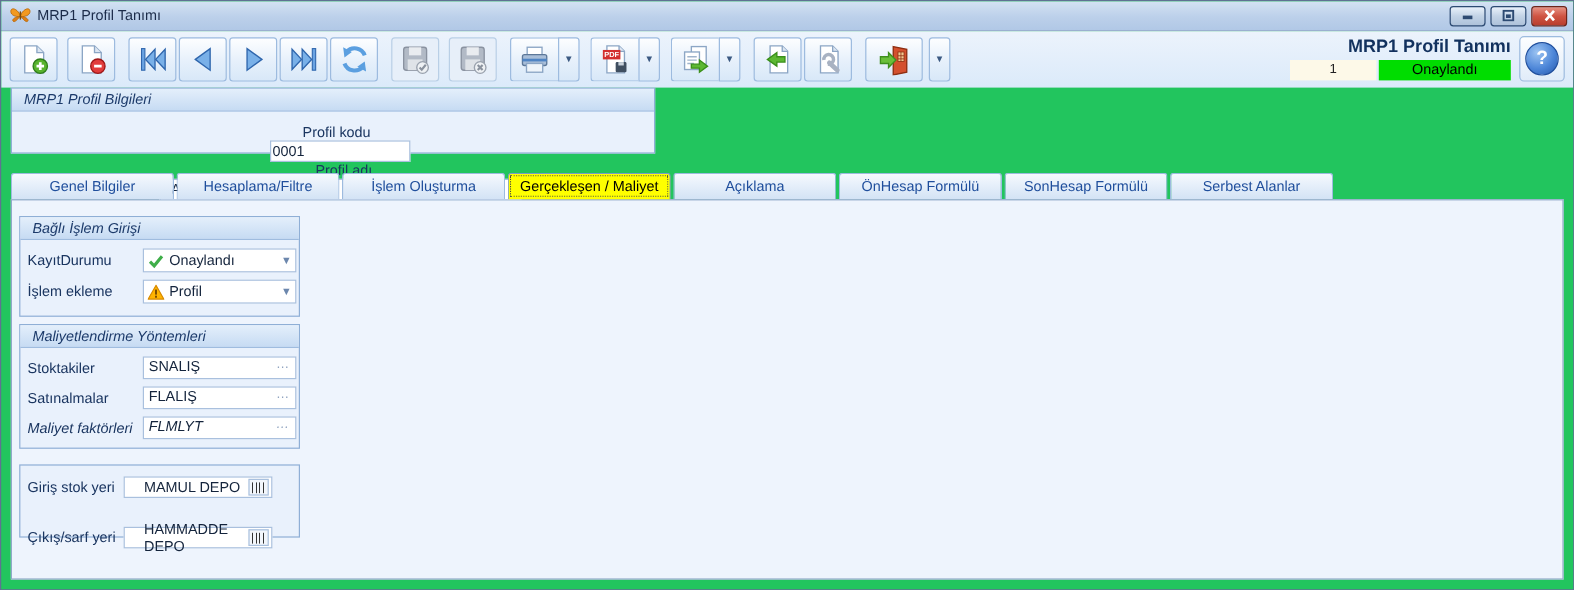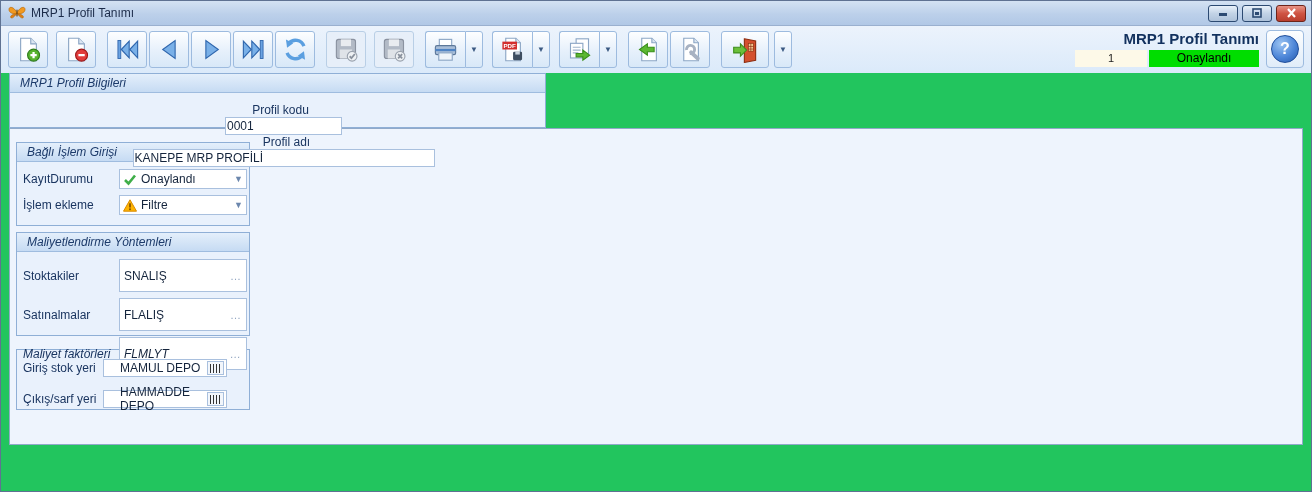--- a/index.html
+++ b/index.html
@@ -111,27 +111,27 @@
   .frow { display: flex; align-items: center; margin: 7px 0 0 6px; }
   .frow .flabel { width: 96px; }
   .combo {
     width: 128px; height: 20px; border: 1px solid #a9c0de; background: #fff;
     display: flex; align-items: center; padding: 0 3px;
   }
   .combo .cicon { width: 14px; height: 13px; }
   .combo .ctext { flex: 1; margin-left: 4px; color: #14243c; }
   .combo .carrow { color: #6c87ad; font-size: 9px; }
   .efield {
-    width: 128px; height: 33px; border: 1px solid #a9c0de; background: #fff;
-    display: flex; align-items: center; padding: 0 4px;
+    width: 128px; height: 19px; border: 1px solid #a9c0de; background: #fff;
+    display: flex; padding: 0 4px;
   }
   .efield .etext { flex: 1; color: #14243c; }
   .efield .edots { color: #90a4c0; font-size: 11px; letter-spacing: 1px; }
   .g3 .frow { margin-top: 0; }
-  .g3 .frow + .frow { margin-top: 13px; }
+  .g3 .frow + .frow { margin-top: 24px; }
   .g3 .flabel { width: 80px; }
   .bfield {
     width: 124px; height: 18px; border: 1px solid #a9c0de; background: #fff;
     display: flex; align-items: center; padding: 0 2px 0 16px;
   }
   .bfield .btext { flex: 1; color: #14243c; }
   .bc-btn {
     width: 17px; height: 14px; border: 1px solid #a9c0de; background: #f2f6fb;
     display: flex; align-items: center; justify-content: center; padding: 0;
   }
@@ -330,20 +330,30 @@
   <div class="gbox profile-gbox">
     <div class="gbox-head">MRP1 Profil Bilgileri</div>
     <div class="pg-row">
       <span class="flabel">Profil kodu</span>
       <input class="tfield" style="width: 117px; margin-left: 6px;" value="0001">
       <span class="flabel" style="margin-left:12px;">Profil adı</span>
       <input class="tfield" style="width: 302px; margin-left: 6px;" value="KANEPE MRP PROFİLİ">
     </div>
   </div>
 
+  <div class="tabs">
+    <div class="tab">Genel Bilgiler</div>
+    <div class="tab">Hesaplama/Filtre</div>
+    <div class="tab">İşlem Oluşturma</div>
+    <div class="tab active">Gerçekleşen / Maliyet</div>
+    <div class="tab">Açıklama</div>
+    <div class="tab">ÖnHesap Formülü</div>
+    <div class="tab">SonHesap Formülü</div>
+    <div class="tab">Serbest Alanlar</div>
+  </div>
 
   <div class="panel">
 
     <div class="gbox g1">
       <div class="gbox-head">Bağlı İşlem Girişi</div>
       <div class="frow">
         <span class="flabel">KayıtDurumu</span>
         <div class="combo">
           <svg class="cicon" viewBox="0 0 14 13">
             <path d="M2 7 l3.5 3.5 L12 2.5" fill="none" stroke="#3fae49" stroke-width="2.6"></path>
@@ -353,21 +363,21 @@
         </div>
       </div>
       <div class="frow" style="margin-top:6px;">
         <span class="flabel">İşlem ekleme</span>
         <div class="combo">
           <svg class="cicon" viewBox="0 0 14 13">
             <polygon points="7,0.8 13.5,12.2 0.5,12.2" fill="#ffb400" stroke="#d88a00"></polygon>
             <rect x="6.2" y="4.3" width="1.6" height="4.2" fill="#7a4a00"></rect>
             <rect x="6.2" y="9.4" width="1.6" height="1.7" fill="#7a4a00"></rect>
           </svg>
-          <span class="ctext">Filtre</span>
+          <span class="ctext">Profil</span>
           <span class="carrow">▼</span>
         </div>
       </div>
     </div>
 
     <div class="gbox g2">
       <div class="gbox-head">Maliyetlendirme Yöntemleri</div>
       <div class="frow">
         <span class="flabel">Stoktakiler</span>
         <div class="efield">

